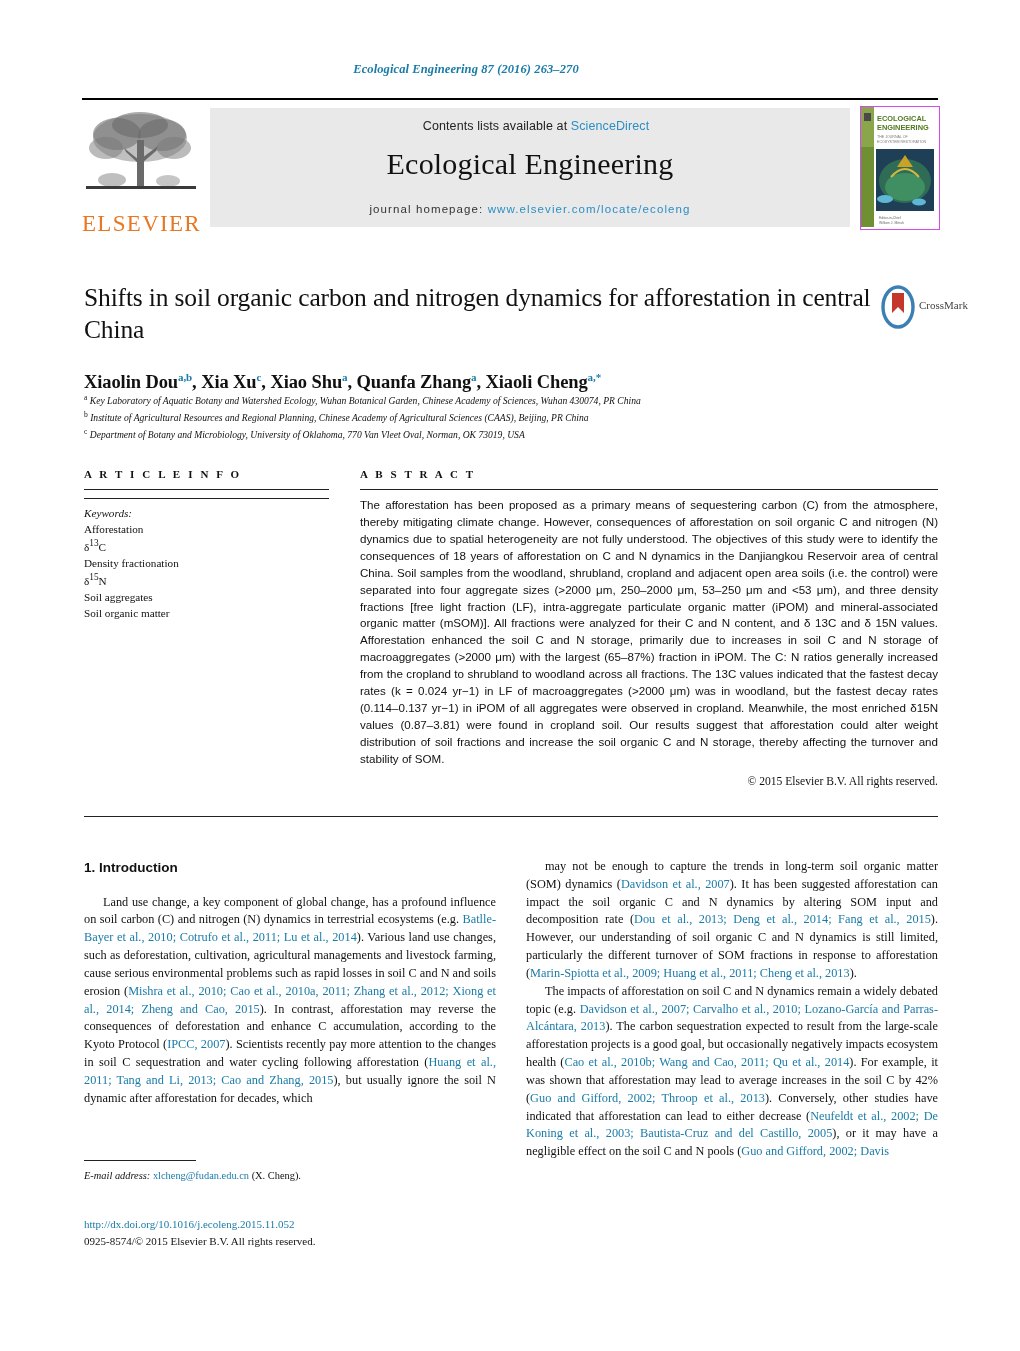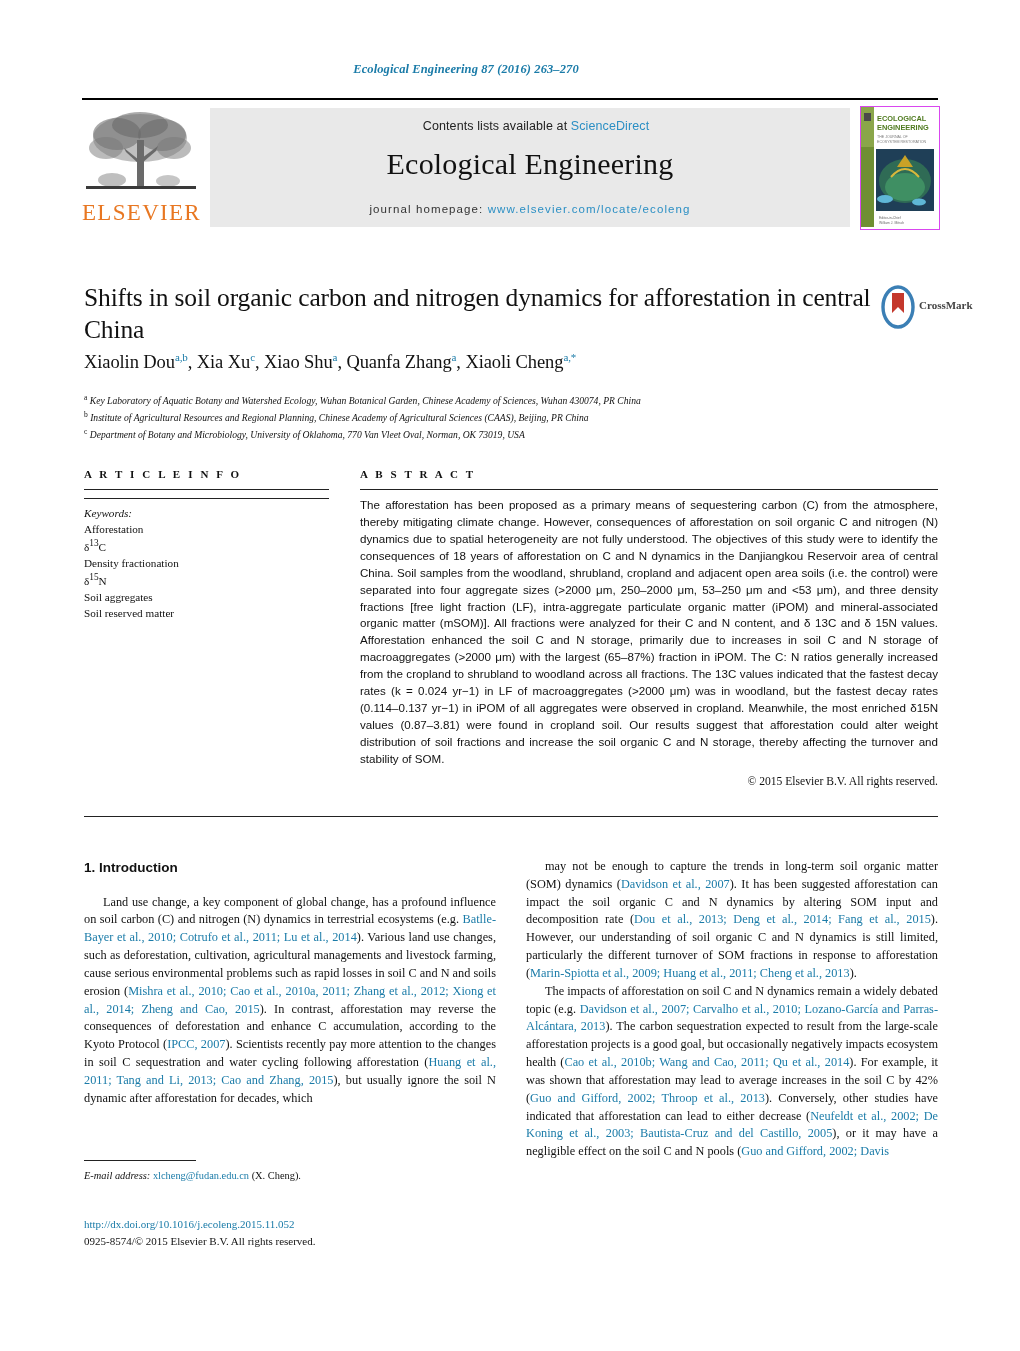--- a/index.html
+++ b/index.html
@@ -60,21 +60,21 @@
     height: 120px;
   }
   .tree-svg { display:block; }
   .elsevier-word {
     font-family: "Liberation Serif", serif;
     font-size: 23px;
     letter-spacing: 1.3px;
     color: #E87722;
     text-align: center;
     line-height: 1;
-    margin-top: 1px;
+    margin-top: 12px;
   }
   .grey-band {
     position: absolute;
     top: 10px;
     left: 128px;
     width: 640px;
     height: 119px;
     background: #e9e9e9;
     text-align: center;
   }
@@ -138,33 +138,33 @@
     width: 78px;
     height: 48px;
   }
   .crossmark-text {
     position: absolute;
     left: 39px;
     top: 14px;
     font-family: "Liberation Serif", serif;
     font-size: 11px;
     color: #444;
+  }
+
+  
+  .authors {
+    position: absolute;
+    top: 371px;
+    left: 84px;
+    width: 820px;
+    font-family: "Liberation Serif", serif;
+    font-size: 18.5px;
+    color: #111;
+    letter-spacing: -.1px;
     font-weight: bold;
-  }
-
-  
-  .authors {
-    position: absolute;
-    top: 351px;
-    left: 84px;
-    width: 820px;
-    font-family: "Liberation Serif", serif;
-    font-size: 18.5px;
-    color: #111;
-    letter-spacing: -.1px;
   }
   .authors sup { color: #1a7ba8; font-size: 11px; }
 
   .affiliations {
     position: absolute;
     top: 386px;
     left: 84px;
     width: 820px;
     font-family: "Liberation Serif", serif;
     font-style: italic;
@@ -383,21 +383,21 @@
     <hr class="hr-thin">
     <hr class="kw-rule">
     <div class="info-body">
       <span class="lbl">Keywords:</span>
       <div>
           <div>Afforestation</div>
           <div>δ<sup>13</sup>C</div>
           <div>Density fractionation</div>
           <div>δ<sup>15</sup>N</div>
           <div>Soil aggregates</div>
-          <div>Soil reserved matter</div>
+          <div>Soil organic matter</div>
         </div>
     </div>
   </div>
 
   <div class="abs-col">
     <div class="sect-head">A B S T R A C T</div>
     <hr class="hr-thin">
     <div class="abstract-text">The afforestation has been proposed as a primary means of sequestering carbon (C) from the atmosphere, thereby mitigating climate change. However, consequences of afforestation on soil organic C and nitrogen (N) dynamics due to spatial heterogeneity are not fully understood. The objectives of this study were to identify the consequences of 18 years of afforestation on C and N dynamics in the Danjiangkou Reservoir area of central China. Soil samples from the woodland, shrubland, cropland and adjacent open area soils (i.e. the control) were separated into four aggregate sizes (&gt;2000 μm, 250–2000 μm, 53–250 μm and &lt;53 μm), and three density fractions [free light fraction (LF), intra-aggregate particulate organic matter (iPOM) and mineral-associated organic matter (mSOM)]. All fractions were analyzed for their C and N content, and δ 13C and δ 15N values. Afforestation enhanced the soil C and N storage, primarily due to increases in soil C and N storage of macroaggregates (&gt;2000 μm) with the largest (65–87%) fraction in iPOM. The C: N ratios generally increased from the cropland to shrubland to woodland across all fractions. The 13C values indicated that the fastest decay rates (k = 0.024 yr−1) in LF of macroaggregates (&gt;2000 μm) was in woodland, but the fastest decay rates (0.114–0.137 yr−1) in iPOM of all aggregates were observed in cropland. Meanwhile, the most enriched δ15N values (0.87–3.81) were found in cropland soil. Our results suggest that afforestation could alter weight distribution of soil fractions and increase the soil organic C and N storage, thereby affecting the turnover and stability of SOM.</div>
     <div class="copyright">© 2015 Elsevier B.V. All rights reserved.</div>
   </div>

